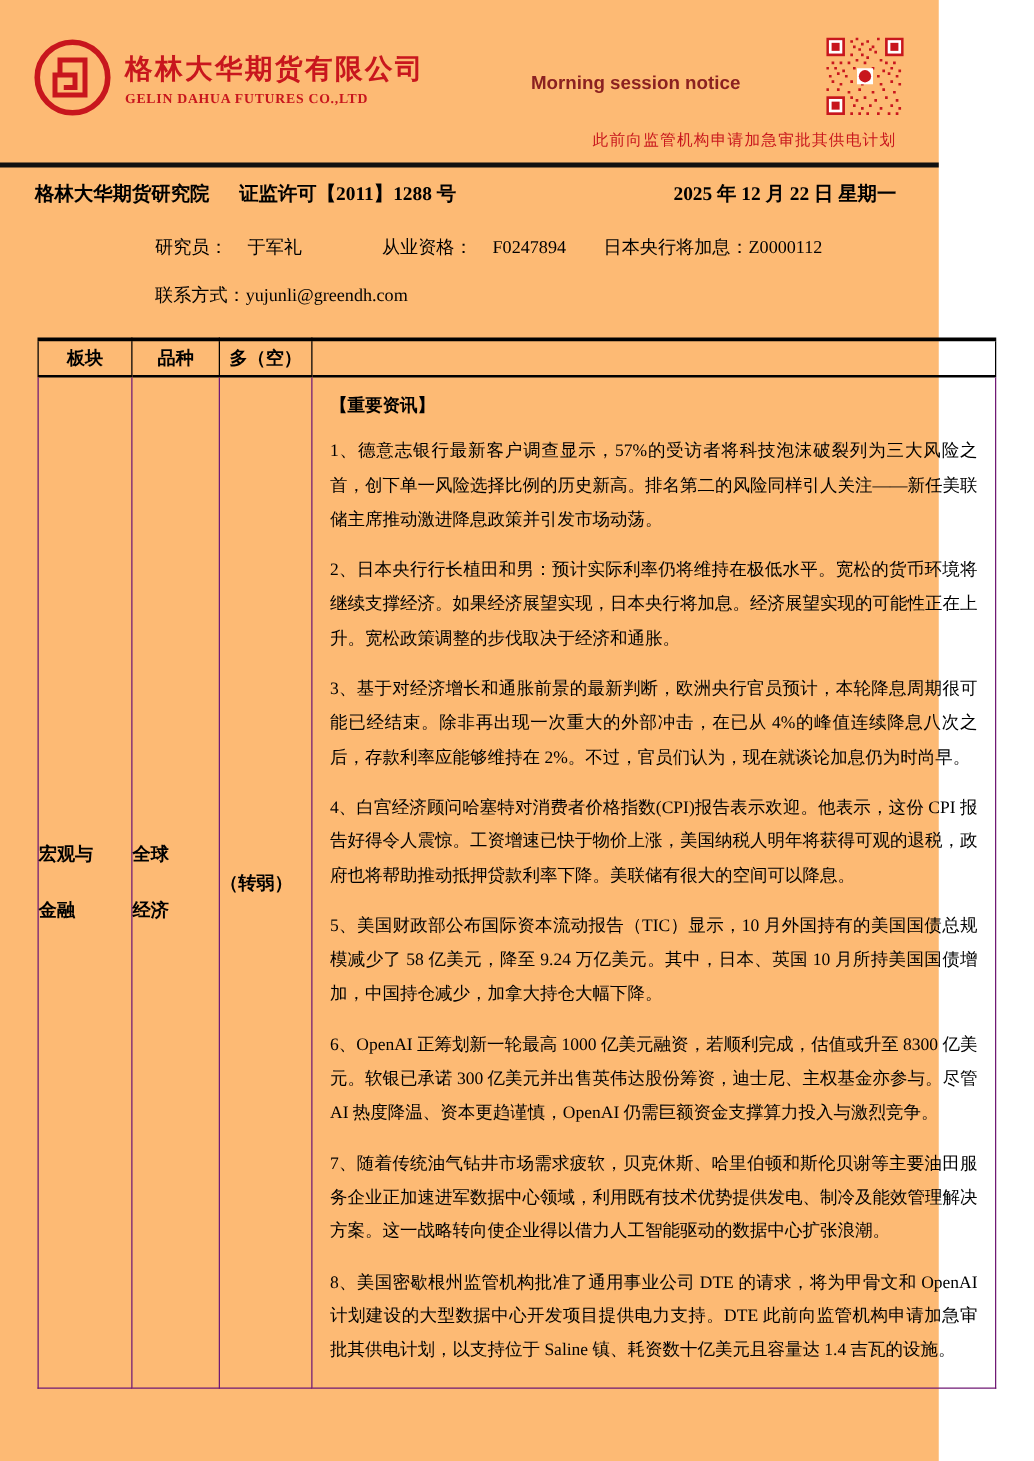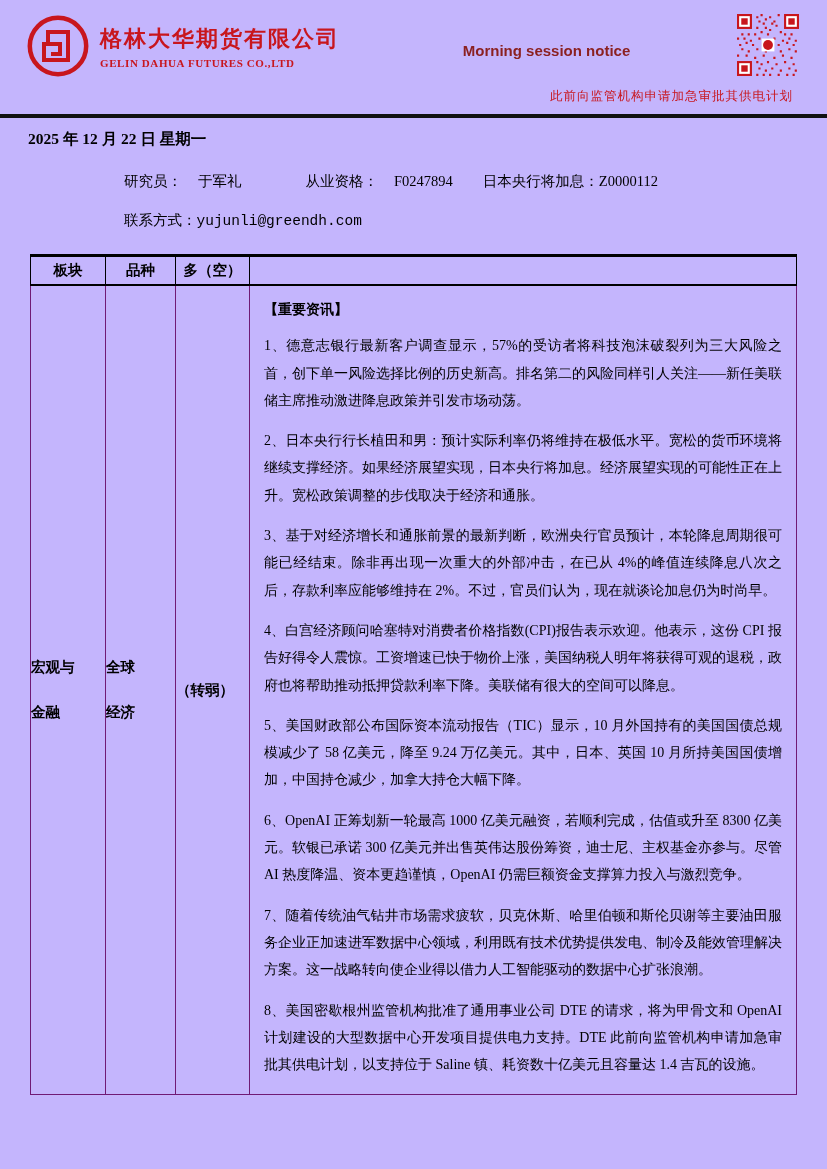--- a/index.html
+++ b/index.html
@@ -2,21 +2,21 @@
 <html><head>
 <meta charset="utf-8">
 <style>
   * { margin: 0; padding: 0; box-sizing: border-box; }
   html, body { background: #ffffff; }
   body {
     width: 827px;
     font-family: "Liberation Serif", "DejaVu Serif", serif;
     color: #000;
   }
-  .page { width: 827px; min-height: 1169px; background: #c4b5fd; padding-top: 10px; position: relative; }
+  .page { width: 751px; min-height: 1169px; background: #fdba74; padding-top: 26px; position: relative; }
 
   
   .banner { display: flex; align-items: flex-start; padding: 4px 26px 0 26px; }
   .brand { display: flex; align-items: center; gap: 10px; min-width: 330px; }
   .logo-svg { width: 64px; height: 64px; display: block; }
   .brand-text .cn {
     color: #c8161d; font-weight: bold; font-size: 22px; letter-spacing: 2px;
   }
   .brand-text .en {
     color: #c8161d; font-weight: bold; font-size: 11px; letter-spacing: 0.6px; margin-top: 3px;
@@ -40,21 +40,21 @@
     display: flex; justify-content: space-between;
     padding: 11px 34px 0 28px; font-weight: bold; font-size: 15.5px;
   }
   .info-left .lic { margin-left: 20px; }
 
   .researcher { padding-left: 124px; font-size: 14.5px; }
   .r-line1 { margin-top: 22px; }
   .r-line1 .lab { margin-right: 16px; }
   .r-line1 .val-name { margin-right: 64px; }
   .r-line1 .val-qual { margin-right: 30px; }
-  .r-line2 { margin-top: 20px; font-family: Liberation Mono, monospace; }
+  .r-line2 { margin-top: 20px; }
 
   
   table.report {
     margin: 24px 30px 0 30px;
     width: 767px;
     border-collapse: collapse;
     border: 1.5px solid #000;
     border-top: 3px solid #000;
   }
   table.report th {
@@ -121,20 +121,24 @@
         </g>
       </svg>
     </div>
   </div>
 
   <div class="wechat-note">此前向监管机构申请加急审批其供电计划</div>
 
   <div class="divider"></div>
 
   <div class="info-row">
+    <div class="info-left">
+      <span>格林大华期货研究院</span>
+      <span class="lic">证监许可【2011】1288 号</span>
+    </div>
     <div class="info-right">2025 年 12 月 22 日 星期一</div>
   </div>
 
   <div class="researcher">
     <div class="r-line1">
       <span class="lab">研究员：</span><span class="val-name">于军礼</span><span class="lab">从业资格：</span><span class="val-qual">F0247894</span><span>日本央行将加息：</span><span>Z0000112</span>
     </div>
     <div class="r-line2">
       <span>联系方式：</span><span>yujunli@greendh.com</span>
     </div>

